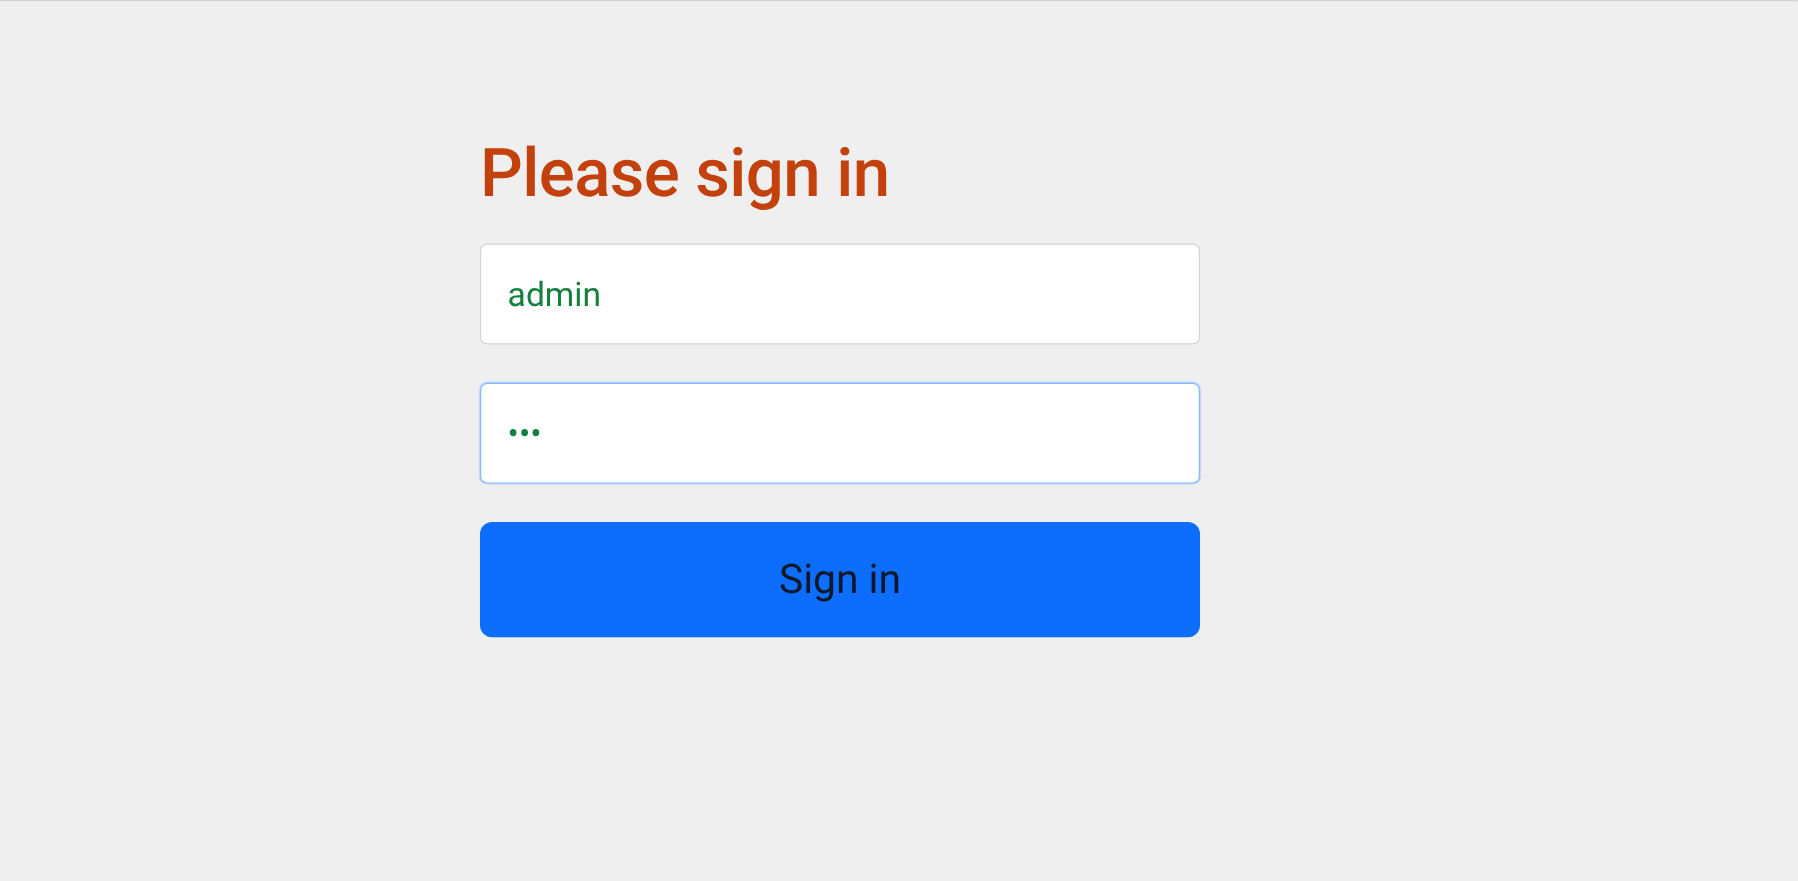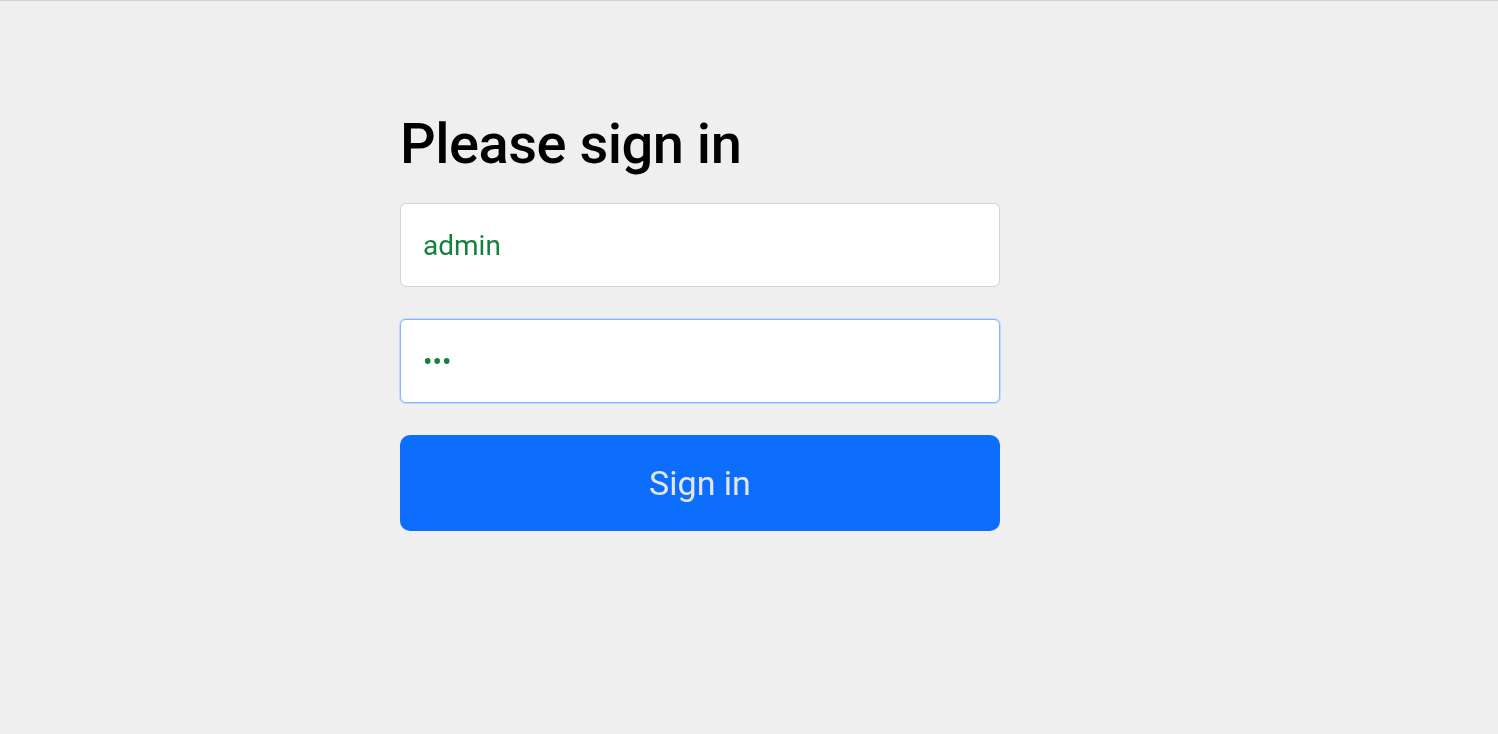--- a/index.html
+++ b/index.html
@@ -19,21 +19,21 @@
     
     .container {
       width: 600px;
       margin-left: 400px;
       margin-top: 110px;
     }
     
     .heading {
       font-size: 56px;
       font-weight: 500;
-      color: #000000;
+      color: #c2410c;
       margin-bottom: 26px;
       letter-spacing: -0.5px;
     }
     
     .form-input {
       width: 100%;
       height: 84px;
       padding: 0 22px;
       font-size: 28px;
       color: #15803d;
@@ -55,21 +55,21 @@
     .password-input {
       border: 1px solid #86b7fe;
       box-shadow: 0 0 0 1px rgba(134,183,254,0.4);
       margin-bottom: 32px;
     }
     
     .submit-button {
       width: 100%;
       height: 96px;
       background-color: #0d6efd;
-      color: #e5e5e5;
+      color: #0f172a;
       font-size: 34px;
       font-weight: 400;
       border: none;
       border-radius: 10px;
       cursor: pointer;
       font-family: inherit;
     }
   </style>
 </head>
 <body>

